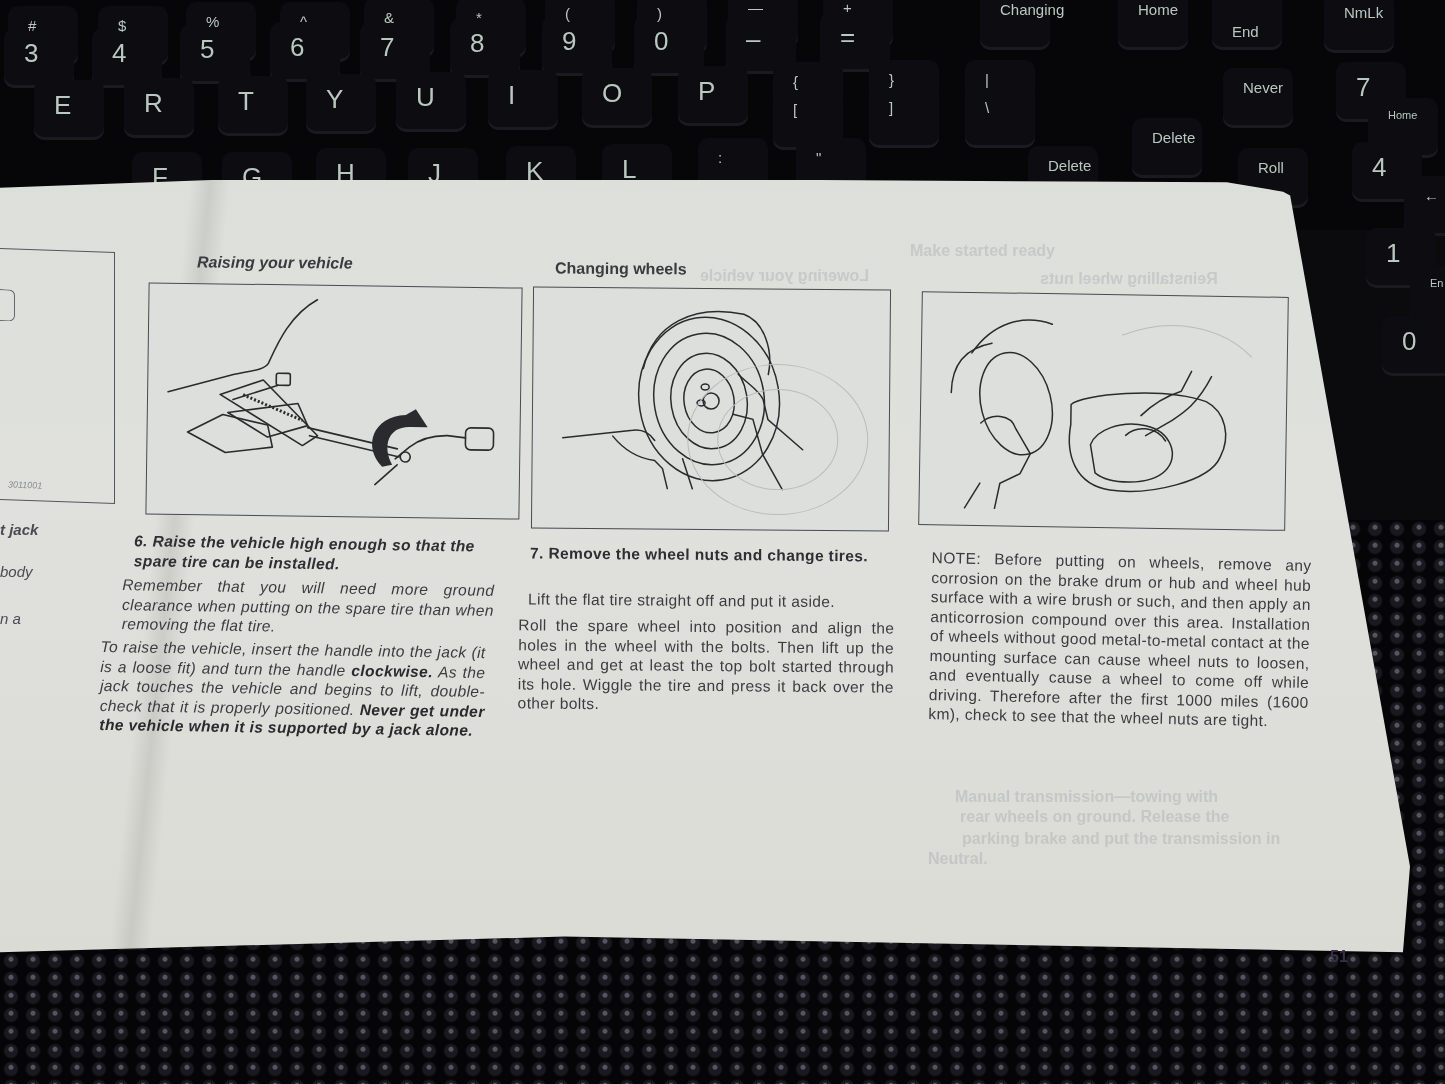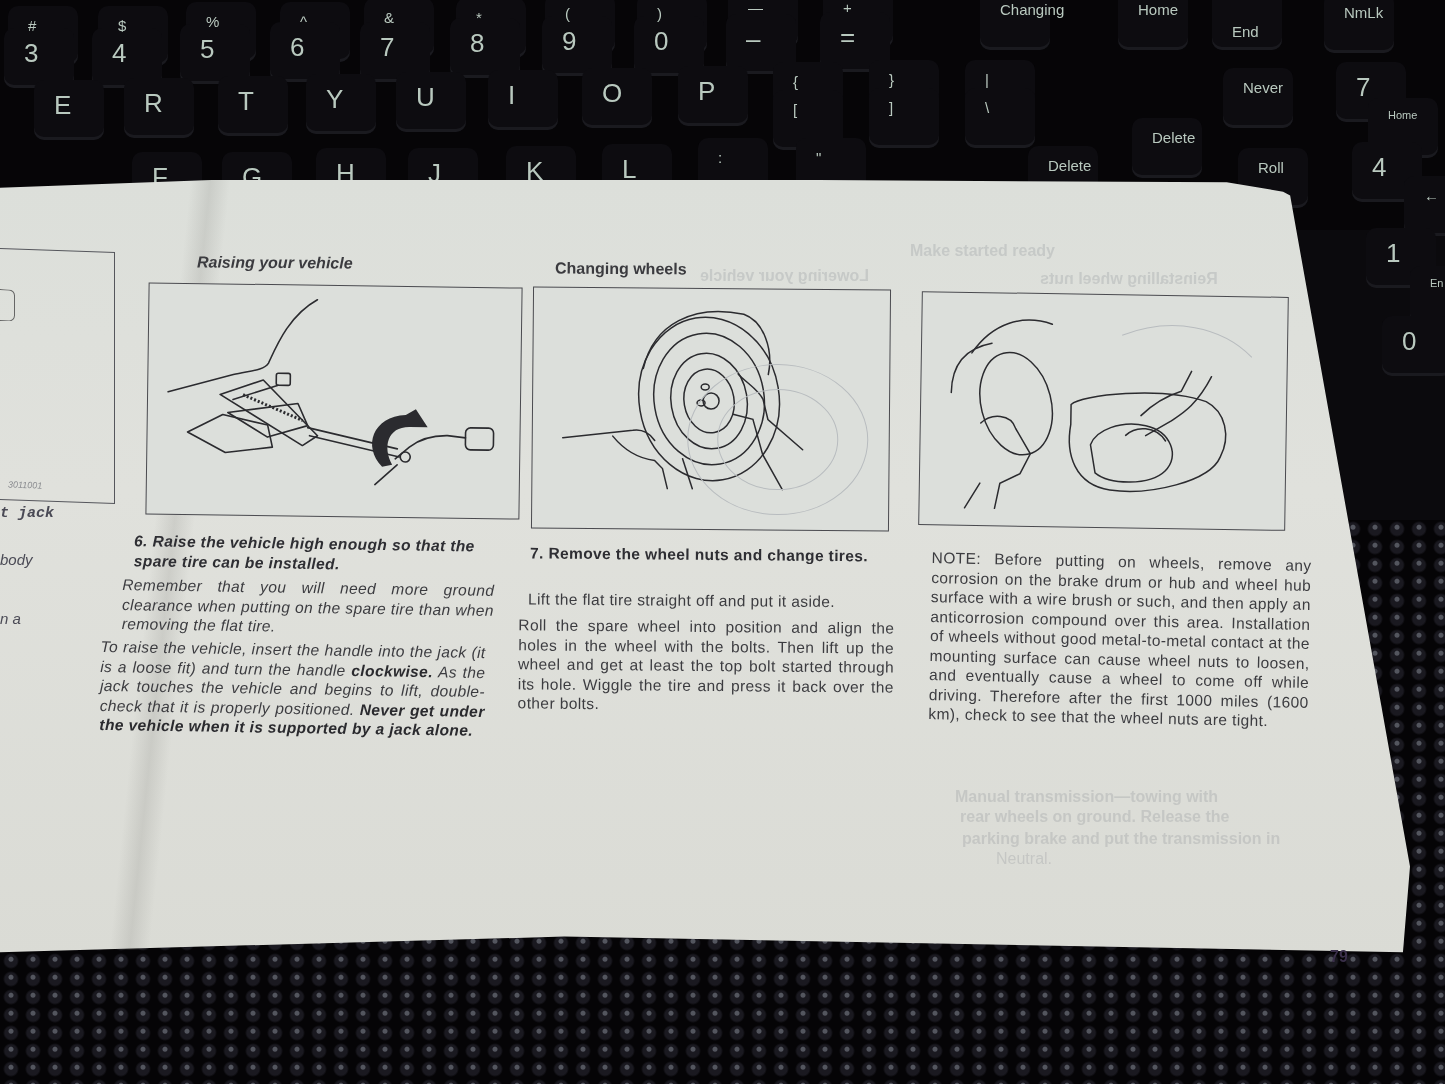--- a/index.html
+++ b/index.html
@@ -163,31 +163,31 @@
 
 <div class="booklet">
   <div class="tab-strip"></div>
   <div class="page-main"></div>
   <div class="gutter"></div>
 
   <div style="position:absolute;left:-6px;top:80px;width:120px;height:250px;border:1.5px solid #55565c;border-left:none;transform:skewY(2deg);">
     <div style="position:absolute;left:0;top:40px;width:20px;height:30px;border:1px solid #666;border-left:none;border-radius:0 6px 6px 0;"></div>
     <div class="fig-code" style="left:14px;top:230px;">3011001</div>
   </div>
-  <div class="left-frag bold" style="left:0;top:335px;font-family:Liberation Mono, monospace;">t jack</div>
-  <div class="left-frag" style="left:0;top:381px;">body</div>
+  <div class="left-frag bold" style="left:0;top:351px;">t jack</div>
+  <div class="left-frag" style="left:0;top:393px;">body</div>
   <div class="left-frag" style="left:0;top:440px;">n a</div>
 
   <div class="ghost" style="left:910px;top:72px;">Make started ready</div>
   <div class="ghost" style="left:1040px;top:100px;transform:scaleX(-1);">Reinstalling wheel nuts</div>
   <div class="ghost" style="left:700px;top:97px;transform:scaleX(-1);">Lowering your vehicle</div>
   <div class="ghost" style="left:955px;top:618px;">Manual transmission—towing with</div>
   <div class="ghost" style="left:960px;top:638px;">rear wheels on ground. Release the</div>
   <div class="ghost" style="left:962px;top:660px;font-weight:bold;">parking brake and put the transmission in</div>
-  <div class="ghost" style="left:996px;top:680px;font-weight:normal;">Neutral.</div>
+  <div class="ghost" style="left:928px;top:680px;font-weight:bold;">Neutral.</div>
 
   <div class="section-title" style="left:197px;top:84px;font-style:italic;transform:rotate(.4deg);">Raising your vehicle</div>
   <div class="figure" style="left:147px;top:115px;width:372px;height:230px;transform:rotate(.8deg);">
     <svg viewBox="0 0 372 230">
       <g fill="none" stroke="#2b2b2f" stroke-width="1.6" stroke-linecap="round" stroke-linejoin="round">
         <path d="M168 14 C140 30 128 60 120 78 C115 86 100 86 85 90 L20 108"></path>
         <path d="M72 110 L115 95 L170 150 L155 160 Z"></path>
         <path d="M85 115 L130 100"></path>
         <path d="M80 128 L150 118 L160 140 L120 152 Z"></path>
         <path d="M40 148 L75 130 L120 140 L125 162 L78 168 Z"></path>
@@ -259,14 +259,14 @@
         <path d="M225 140 L250 125 C260 118 275 110 290 80"></path>
         <path d="M205 140 C215 130 235 130 245 145"></path>
       </g>
       <g fill="none" stroke="#b8bcbf" stroke-width="1">
         <path d="M200 40 C250 20 300 30 330 60"></path>
       </g>
     </svg>
   </div>
   <div class="para" style="left:930px;top:382px;width:380px;transform:rotate(1.2deg);text-align:justify;">NOTE: Before putting on wheels, remove any corrosion on the brake drum or hub and wheel hub surface with a wire brush or such, and then apply an anticorrosion compound over this area. Installation of wheels without good metal-to-metal contact at the mounting surface can cause wheel nuts to loosen, and eventually cause a  wheel to come off while driving. Therefore after the first 1000 miles (1600 km), check to see that the wheel nuts are tight.</div>
 
-  <div class="page-number" style="top:778px;">79</div>
+  <div class="page-number" style="top:778px;">51</div>
 </div>
 
 </body></html>

